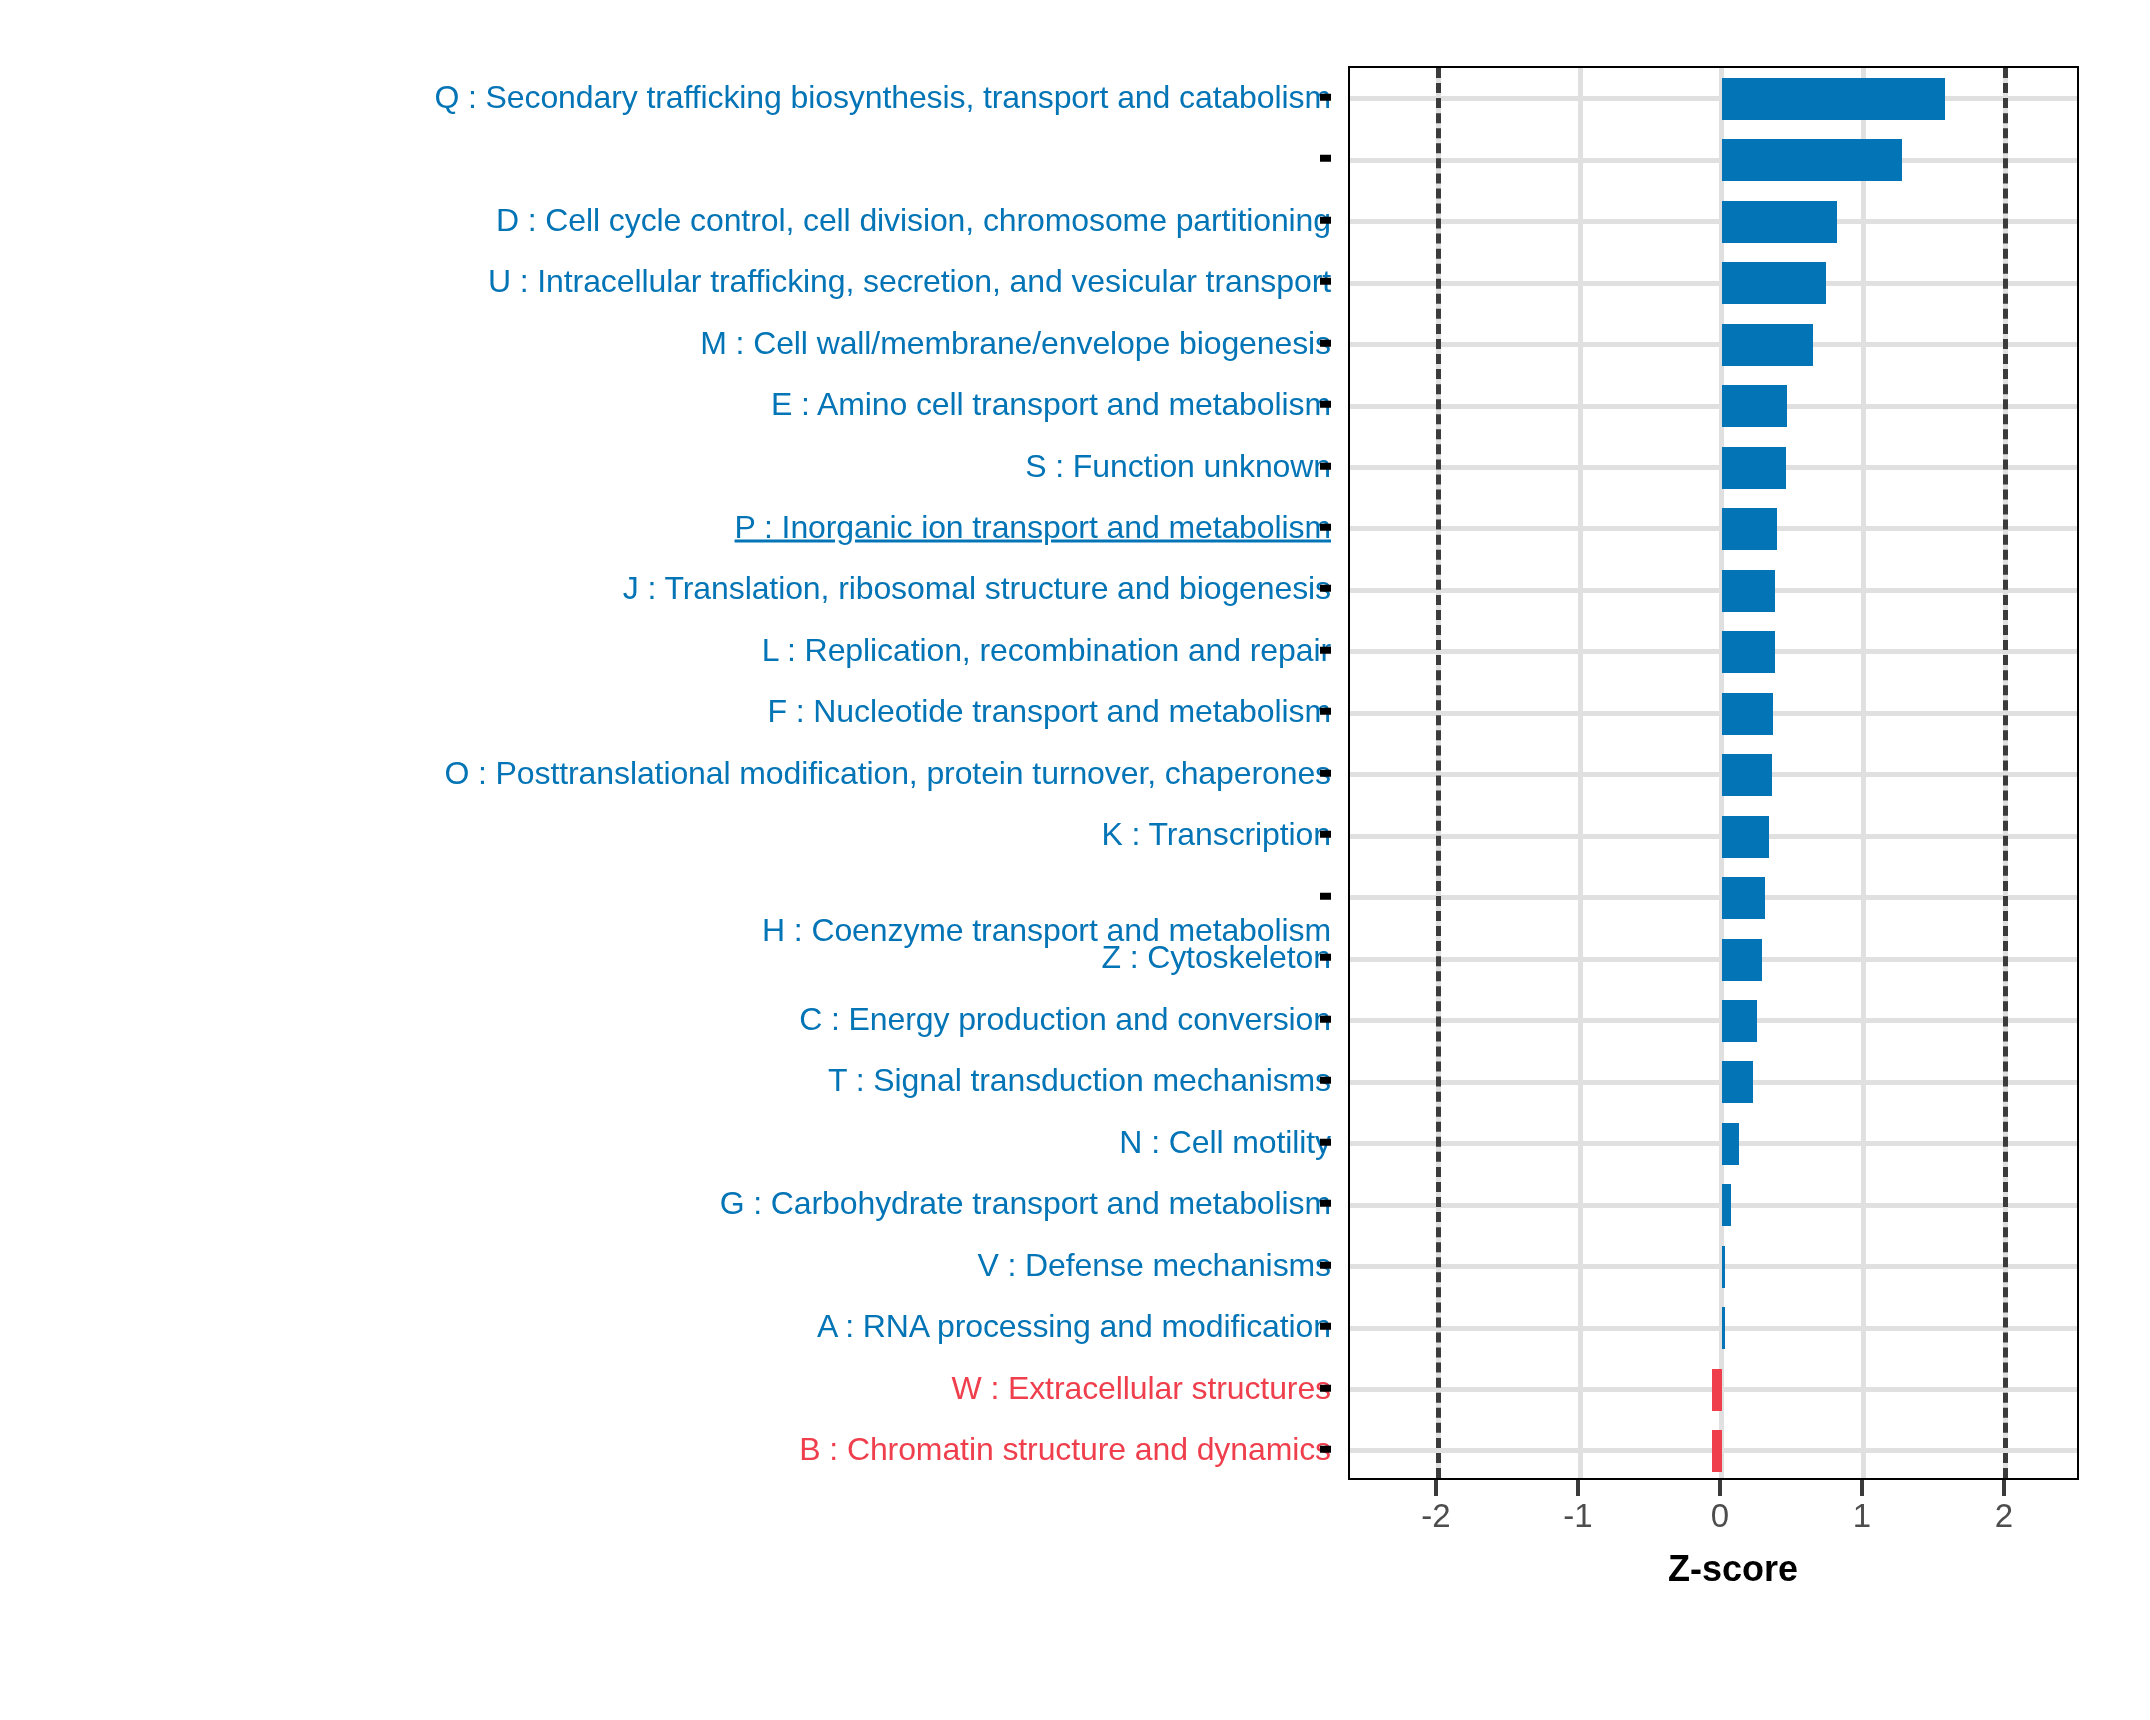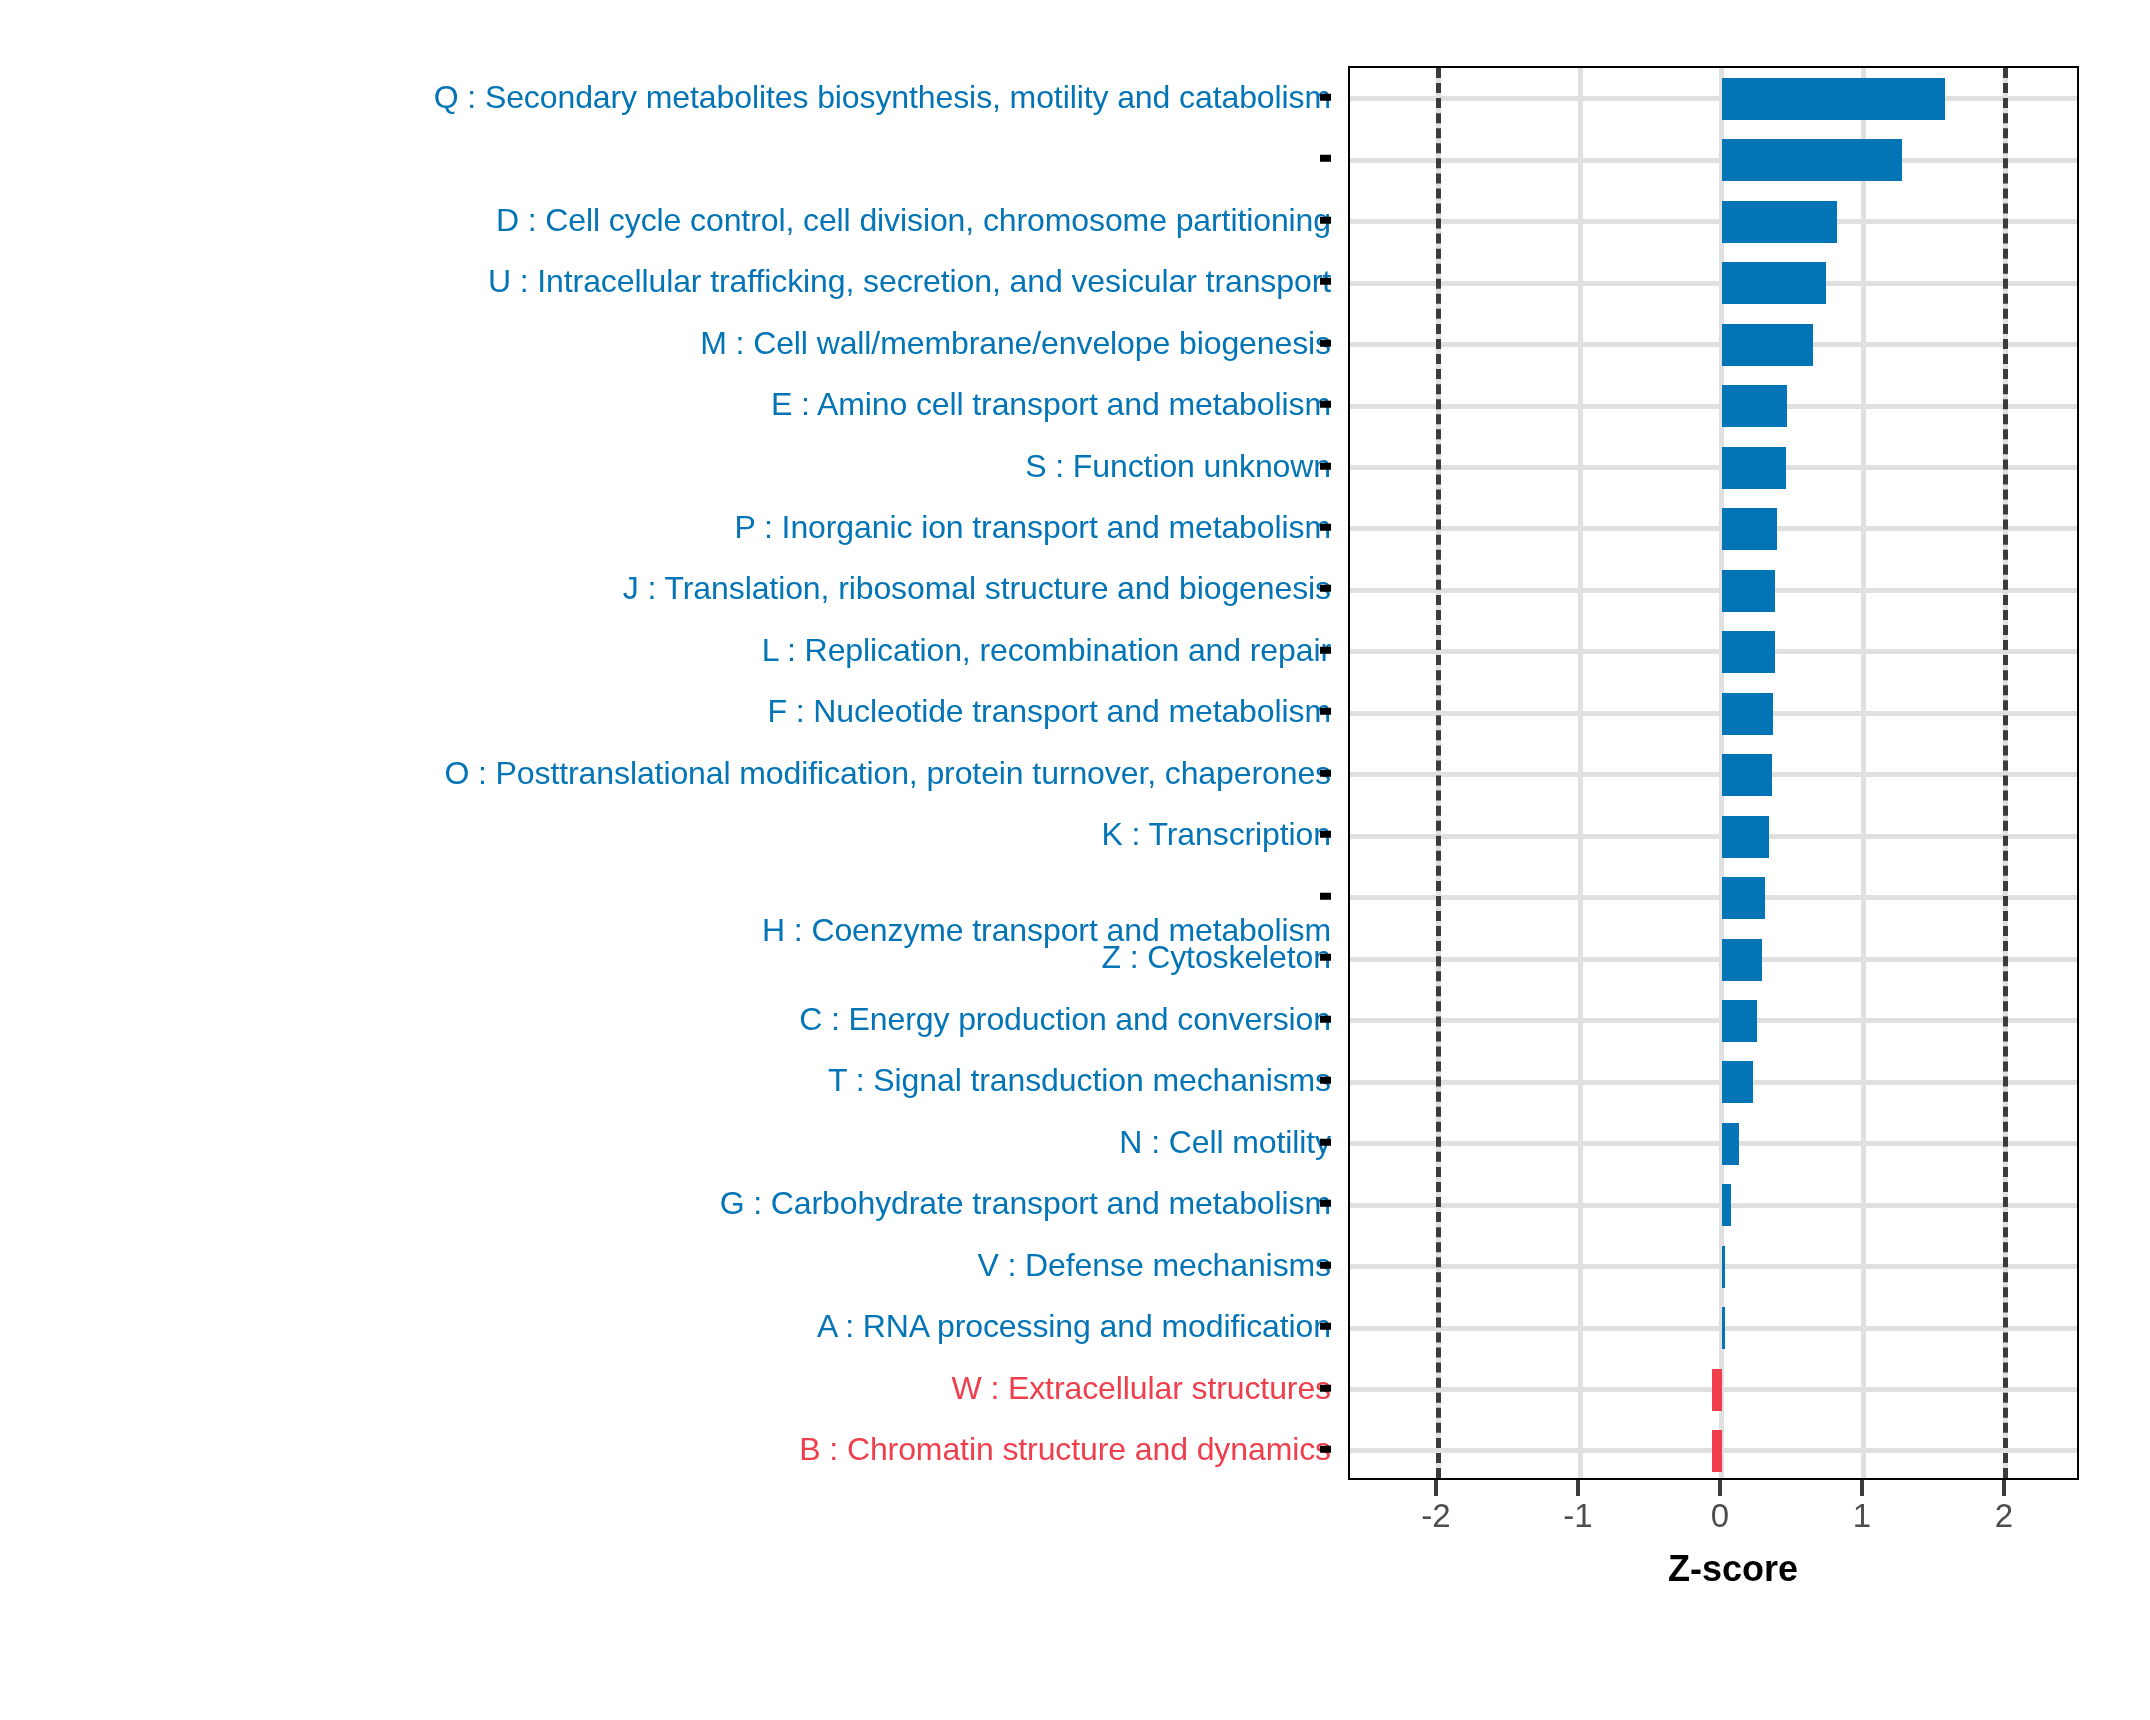--- a/index.html
+++ b/index.html
@@ -69,34 +69,34 @@
   }
   .legend-item{display:flex;align-items:center;gap:13px;}
   .legend-swatch{width:32px;height:47px;display:inline-block;}
 </style>
 </head>
 <body>
 
 <div id="root">
 
   <div id="ylabels">
-      <div class="ylab inc" style="top: 31px;">Q : Secondary metabolites biosynthesis, motility and catabolism</div>
+      <div class="ylab inc" style="top: 31px;">Q : Secondary trafficking biosynthesis, transport and catabolism</div>
       <div class="ytick" style="top: 31px;"></div>
       <div class="ytick" style="top: 92px;"></div>
       <div class="ylab inc" style="top: 154px;">D : Cell cycle control, cell division, chromosome partitioning</div>
       <div class="ytick" style="top: 154px;"></div>
       <div class="ylab inc" style="top: 215px;">U : Intracellular trafficking, secretion, and vesicular transport</div>
       <div class="ytick" style="top: 215px;"></div>
       <div class="ylab inc" style="top: 277px;">M : Cell wall/membrane/envelope biogenesis</div>
       <div class="ytick" style="top: 277px;"></div>
       <div class="ylab inc" style="top: 338px;">E : Amino cell transport and metabolism</div>
       <div class="ytick" style="top: 338px;"></div>
       <div class="ylab inc" style="top: 400px;">S : Function unknown</div>
       <div class="ytick" style="top: 400px;"></div>
-      <div class="ylab inc" style="top: 461px;">P : Inorganic ion transport and metabolism</div>
+      <div class="ylab inc" style="top: 461px; text-decoration: underline;">P : Inorganic ion transport and metabolism</div>
       <div class="ytick" style="top: 461px;"></div>
       <div class="ylab inc" style="top: 522px;">J : Translation, ribosomal structure and biogenesis</div>
       <div class="ytick" style="top: 522px;"></div>
       <div class="ylab inc" style="top: 584px;">L : Replication, recombination and repair</div>
       <div class="ytick" style="top: 584px;"></div>
       <div class="ylab inc" style="top: 645px;">F : Nucleotide transport and metabolism</div>
       <div class="ytick" style="top: 645px;"></div>
       <div class="ylab inc" style="top: 707px;">O : Posttranslational modification, protein turnover, chaperones</div>
       <div class="ytick" style="top: 707px;"></div>
       <div class="ylab inc" style="top: 768px;">K : Transcription</div>

